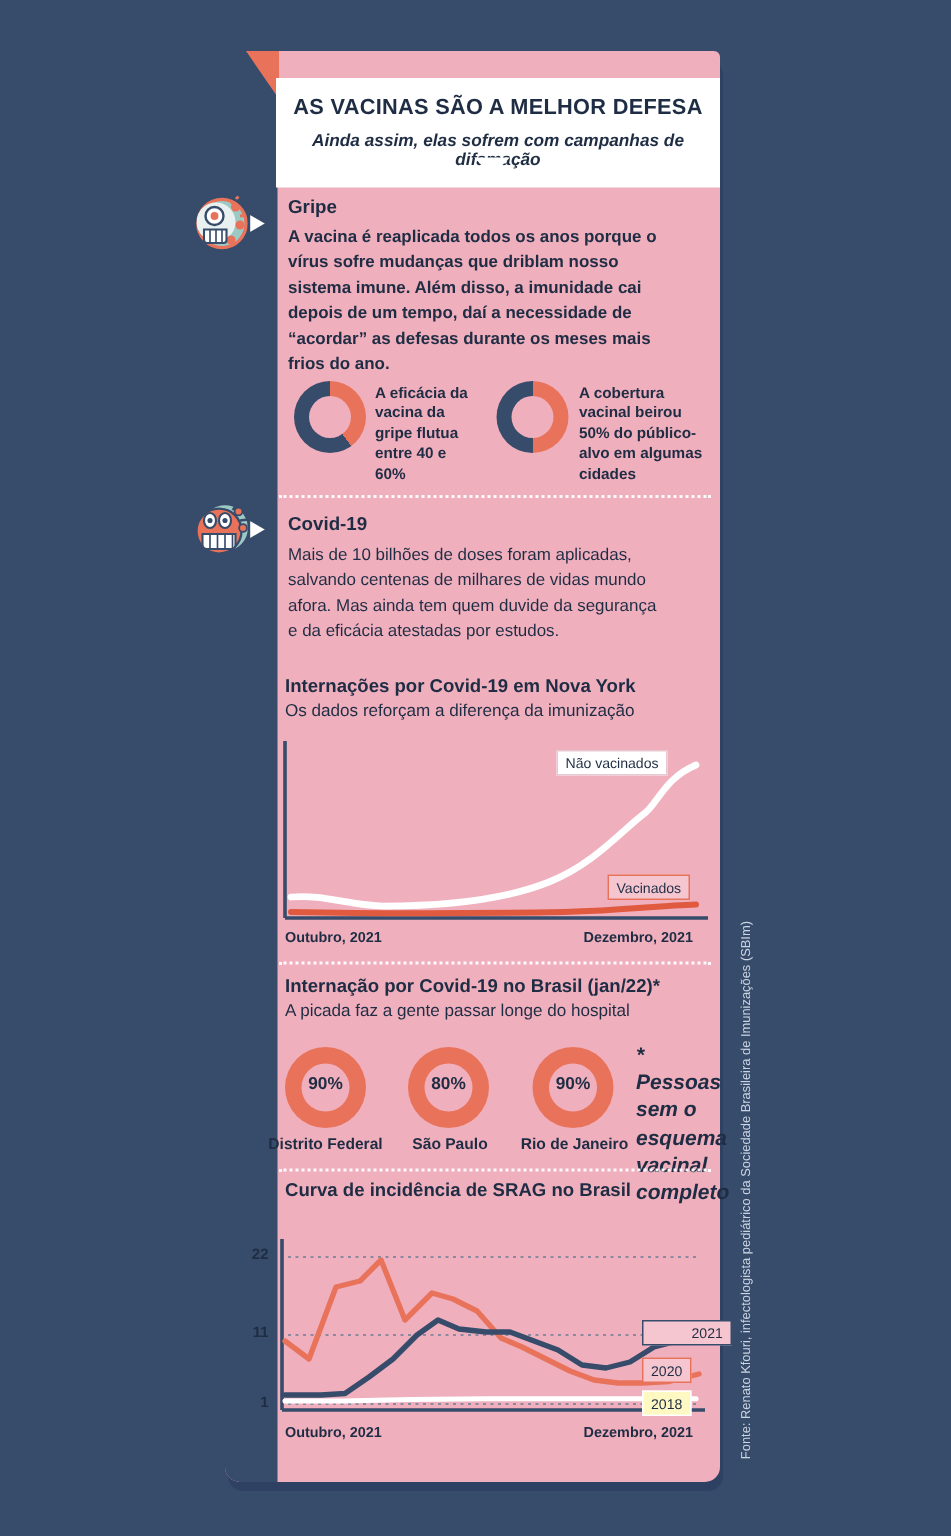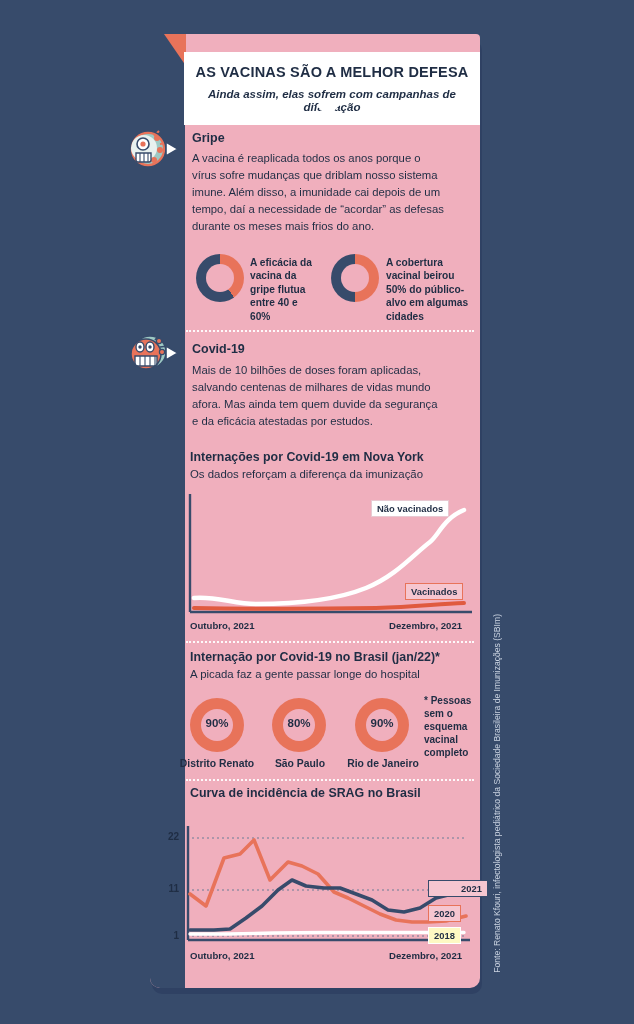--- a/index.html
+++ b/index.html
@@ -110,31 +110,31 @@
     position: absolute; font-size: 11.4px; color: #1f2d44;
   }
   .axis-label {
     position: absolute; font-size: 9.6px; font-weight: bold; color: #1f2d44;
   }
   .ytick {
     position: absolute; font-size: 10px; font-weight: bold; color: #1f2d44;
     text-align: right; width: 24px;
   }
   .tag {
-    position: absolute; font-size: 9.4px; font-weight: bold; color: #1f2d44;
+    position: absolute; font-size: 9.4px; font-weight: normal; color: #1f2d44;
     background: #f6c6d0; padding: 2px 5px; white-space: nowrap;
   }
   .tag.white { background: #ffffff; border: 1px solid #e8c9d2; }
   .tag.orange { background: #f6c6d0; border: 1px solid #e8735a; }
   .tag.navy  { background: #f6c6d0; border: 1px solid #374b6b; padding-left: 32px; }
   .tag.plain { background: #fef9c3; border: 1px solid #ffffff; }
 
   .footnote {
-    position: absolute; font-size: 10px; font-weight: bold; color: #1f2d44;
-    line-height: 1.3; width: 58px;
+    position: absolute; font-size: 14px; font-weight: bold; color: #1f2d44;
+    line-height: 1.3; width: 58px; font-style: italic;
   }
 
   
   .source {
     position: absolute; left: 492px; top: 614px;
     font-size: 8.6px; color: #cbd4e2; white-space: nowrap;
     transform-origin: left top; transform: rotate(-90deg) translate(-100%, 0);
   }
 </style>
 </head>
@@ -171,21 +171,21 @@
         <path d="M12 27 h15 v7 a2 2 0 0 1 -2 2 h-11 a2 2 0 0 1 -2 -2 z" fill="#ffffff" stroke="#374b6b" stroke-width="1.4"></path>
         <line x1="16" y1="27" x2="16" y2="36" stroke="#374b6b" stroke-width="1.1"></line>
         <line x1="20" y1="27" x2="20" y2="36" stroke="#374b6b" stroke-width="1.1"></line>
         <line x1="24" y1="27" x2="24" y2="36" stroke="#374b6b" stroke-width="1.1"></line>
         <circle cx="24" cy="23" r="18" fill="none" stroke="#374b6b" stroke-width="1.6"></circle>
         <path d="M42 16 l12 7 l-12 7 z" fill="#ffffff" stroke="#374b6b" stroke-width="1.6"></path>
       </g>
     </svg>
   </div>
   <div class="sec-title" style="left:192px; top:131px;">Gripe</div>
-  <div class="body-text" style="left:192px; top:150px;">A vacina é reaplicada todos os anos porque o vírus sofre mudanças que driblam nosso sistema imune. Além disso, a imunidade cai depois de um tempo, daí a necessidade de “acordar” as defesas durante os meses mais frios do ano.</div>
+  <div class="body-text" style="left:192px; top:150px;font-weight:bold;">A vacina é reaplicada todos os anos porque o vírus sofre mudanças que driblam nosso sistema imune. Além disso, a imunidade cai depois de um tempo, daí a necessidade de “acordar” as defesas durante os meses mais frios do ano.</div>
 
   <div class="donut" style="left:196px; top:254px; width:48px; height:48px;
        background: conic-gradient(#e8735a 0deg 144deg, #374b6b 144deg 360deg);"></div>
   <div class="donut-hole" style="left:206px; top:264px; width:28px; height:28px;"></div>
   <div class="donut-note" style="left:250px; top:256px; width:62px;">A eficácia da vacina da gripe flutua entre 40 e 60%</div>
 
   <div class="donut" style="left:331px; top:254px; width:48px; height:48px;
        background: conic-gradient(#e8735a 0deg 180deg, #374b6b 180deg 360deg);"></div>
   <div class="donut-hole" style="left:341px; top:264px; width:28px; height:28px;"></div>
   <div class="donut-note" style="left:386px; top:256px; width:84px;">A cobertura vacinal beirou 50% do público-alvo em algumas cidades</div>
@@ -235,21 +235,21 @@
 
   <div class="dotted-sep" style="left:186px; top:641px; width:288px;"></div>
 
   <div class="chart-title" style="left:190px; top:650px;">Internação por Covid-19 no Brasil (jan/22)*</div>
   <div class="chart-sub" style="left:190px; top:668px;">A picada faz a gente passar longe do hospital</div>
 
   <div class="donut" style="left:190px; top:698px; width:54px; height:54px;
        background: conic-gradient(#e8735a 36deg 360deg, #374b6b 0deg 36deg);"></div>
   <div class="donut-hole" style="left:201px; top:709px; width:32px; height:32px;"></div>
   <div class="donut-pct" style="left:201px; top:717px; width:32px;">90%</div>
-  <div class="donut-city" style="left:178px; top:758px; width:78px;">Distrito Renato</div>
+  <div class="donut-city" style="left:178px; top:758px; width:78px;">Distrito Federal</div>
 
   <div class="donut" style="left:272px; top:698px; width:54px; height:54px;
        background: conic-gradient(#e8735a 72deg 360deg, #374b6b 0deg 72deg);"></div>
   <div class="donut-hole" style="left:283px; top:709px; width:32px; height:32px;"></div>
   <div class="donut-pct" style="left:283px; top:717px; width:32px;">80%</div>
   <div class="donut-city" style="left:265px; top:758px; width:70px;">São Paulo</div>
 
   <div class="donut" style="left:355px; top:698px; width:54px; height:54px;
        background: conic-gradient(#e8735a 36deg 360deg, #374b6b 0deg 36deg);"></div>
   <div class="donut-hole" style="left:366px; top:709px; width:32px; height:32px;"></div>

